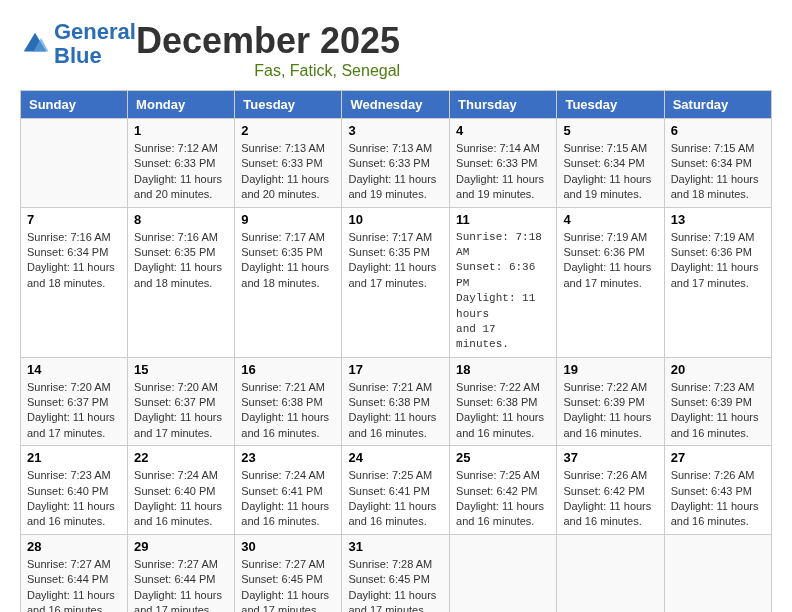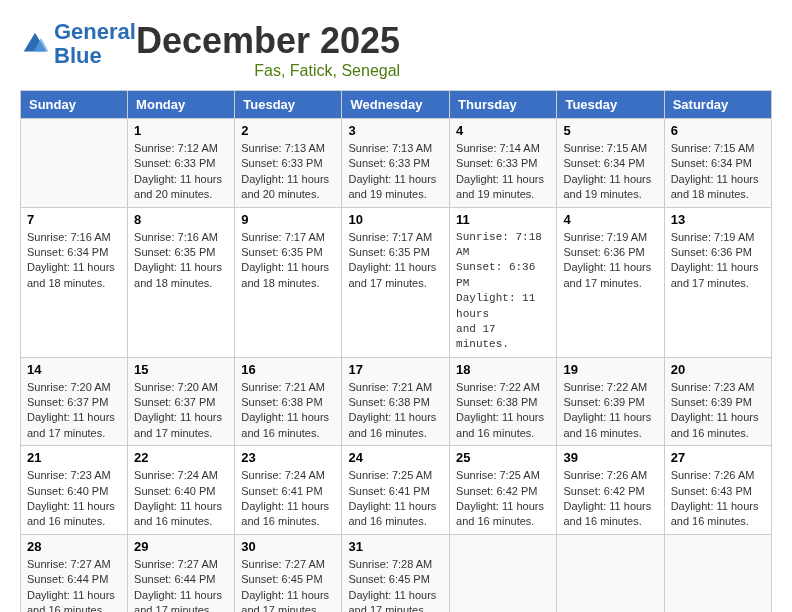--- a/index.html
+++ b/index.html
@@ -296,21 +296,21 @@
 and 16 minutes.</div>
         </td>
         <td>
           <span class="day-num">25</span>
           <div class="day-info" style="white-space: pre-line;">Sunrise: 7:25 AM
 Sunset: 6:42 PM
 Daylight: 11 hours
 and 16 minutes.</div>
         </td>
         <td>
-          <span class="day-num">39</span>
+          <span class="day-num">37</span>
           <div class="day-info" style="white-space: pre-line;">Sunrise: 7:26 AM
 Sunset: 6:42 PM
 Daylight: 11 hours
 and 16 minutes.</div>
         </td>
         <td>
           <span class="day-num">27</span>
           <div class="day-info" style="white-space: pre-line;">Sunrise: 7:26 AM
 Sunset: 6:43 PM
 Daylight: 11 hours

